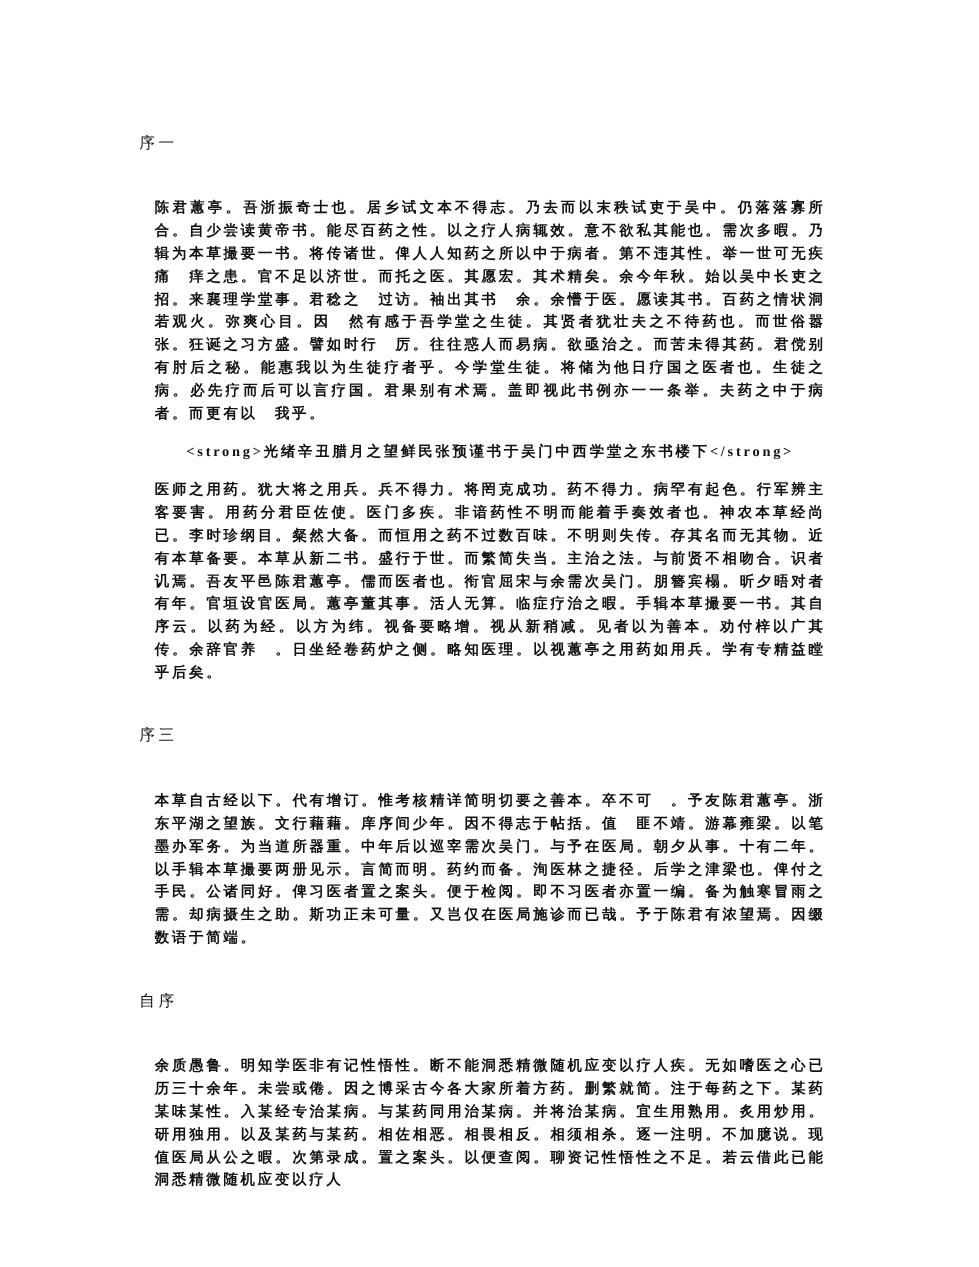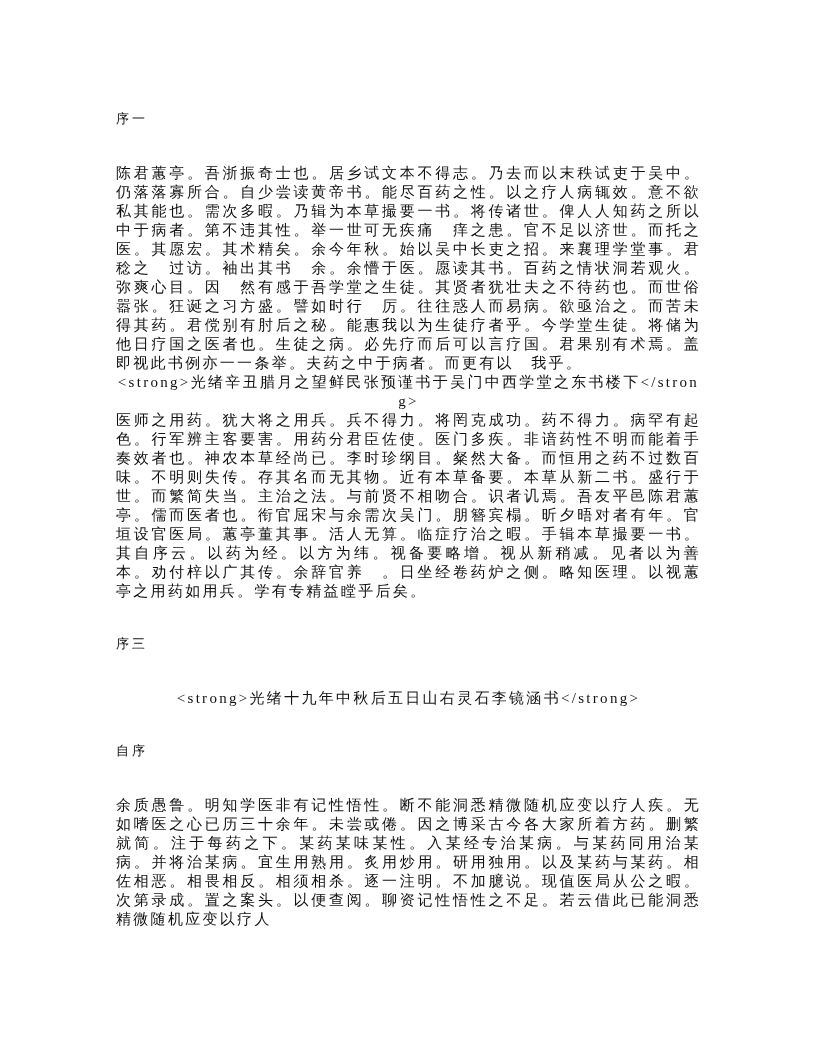--- a/index.html
+++ b/index.html
@@ -21,27 +21,28 @@
   .sec-heading {
     font-size: 13px;
     font-weight: 400;
     letter-spacing: 3px;
     margin: 34px 0 36px 0;
   }
   .sec:first-child .sec-heading {
     margin-top: 0;
   }
   .sec-body {
-    font-size: 15px;
+    font-size: 12px;
     line-height: 19px;
     letter-spacing: 2.3px;
     text-align: justify;
     text-justify: inter-ideograph;
     word-break: break-all;
-    margin: 0;
+    margin: 13px;
+    font-weight: bold;
   }
   .sec-signature {
     text-align: center;
   }
 </style>
 </head>
 <body>
 
 <div class="page">
 
@@ -50,21 +51,21 @@
     <p class="sec-body">陈君蕙亭。吾浙振奇士也。居乡试文本不得志。乃去而以末秩试吏于吴中。仍落落寡所合。自少尝读黄帝书。能尽百药之性。以之疗人病辄效。意不欲私其能也。需次多暇。乃辑为本草撮要一书。将传诸世。俾人人知药之所以中于病者。第不违其性。举一世可无疾痛　痒之患。官不足以济世。而托之医。其愿宏。其术精矣。余今年秋。始以吴中长吏之招。来襄理学堂事。君稔之　过访。袖出其书　余。余懵于医。愿读其书。百药之情状洞若观火。弥爽心目。因　然有感于吾学堂之生徒。其贤者犹壮夫之不待药也。而世俗嚣张。狂诞之习方盛。譬如时行　厉。往往惑人而易病。欲亟治之。而苦未得其药。君傥别有肘后之秘。能惠我以为生徒疗者乎。今学堂生徒。将储为他日疗国之医者也。生徒之病。必先疗而后可以言疗国。君果别有术焉。盖即视此书例亦一一条举。夫药之中于病者。而更有以　我乎。</p>
     <p class="sec-body sec-signature">&lt;strong&gt;光绪辛丑腊月之望鲜民张预谨书于吴门中西学堂之东书楼下&lt;/strong&gt;</p>
   </section>
 
   <section class="sec">
     <p class="sec-body">医师之用药。犹大将之用兵。兵不得力。将罔克成功。药不得力。病罕有起色。行军辨主客要害。用药分君臣佐使。医门多疾。非谙药性不明而能着手奏效者也。神农本草经尚已。李时珍纲目。粲然大备。而恒用之药不过数百味。不明则失传。存其名而无其物。近有本草备要。本草从新二书。盛行于世。而繁简失当。主治之法。与前贤不相吻合。识者讥焉。吾友平邑陈君蕙亭。儒而医者也。衔官屈宋与余需次吴门。朋簪宾榻。昕夕晤对者有年。官垣设官医局。蕙亭董其事。活人无算。临症疗治之暇。手辑本草撮要一书。其自序云。以药为经。以方为纬。视备要略增。视从新稍减。见者以为善本。劝付梓以广其传。余辞官养　。日坐经卷药炉之侧。略知医理。以视蕙亭之用药如用兵。学有专精益瞠乎后矣。</p>
   </section>
 
   <section class="sec">
     <h2 class="sec-heading">序三</h2>
-    <p class="sec-body sec-signature">&lt;strong&gt;光绪十九年中秋后五日山右灵石李镜涵书&lt;/strong&gt;</p>
+    <p class="sec-body">本草自古经以下。代有增订。惟考核精详简明切要之善本。卒不可　。予友陈君蕙亭。浙东平湖之望族。文行藉藉。庠序间少年。因不得志于帖括。值　匪不靖。游幕雍梁。以笔墨办军务。为当道所器重。中年后以巡宰需次吴门。与予在医局。朝夕从事。十有二年。以手辑本草撮要两册见示。言简而明。药约而备。洵医林之捷径。后学之津梁也。俾付之手民。公诸同好。俾习医者置之案头。便于检阅。即不习医者亦置一编。备为触寒冒雨之需。却病摄生之助。斯功正未可量。又岂仅在医局施诊而已哉。予于陈君有浓望焉。因缀数语于简端。</p>
   </section>
 
   <section class="sec">
     <h2 class="sec-heading">自序</h2>
     <p class="sec-body">余质愚鲁。明知学医非有记性悟性。断不能洞悉精微随机应变以疗人疾。无如嗜医之心已历三十余年。未尝或倦。因之博采古今各大家所着方药。删繁就简。注于每药之下。某药某味某性。入某经专治某病。与某药同用治某病。并将治某病。宜生用熟用。炙用炒用。研用独用。以及某药与某药。相佐相恶。相畏相反。相须相杀。逐一注明。不加臆说。现值医局从公之暇。次第录成。置之案头。以便查阅。聊资记性悟性之不足。若云借此已能洞悉精微随机应变以疗人</p>
   </section>
 
 </div>
 
 </body></html>

